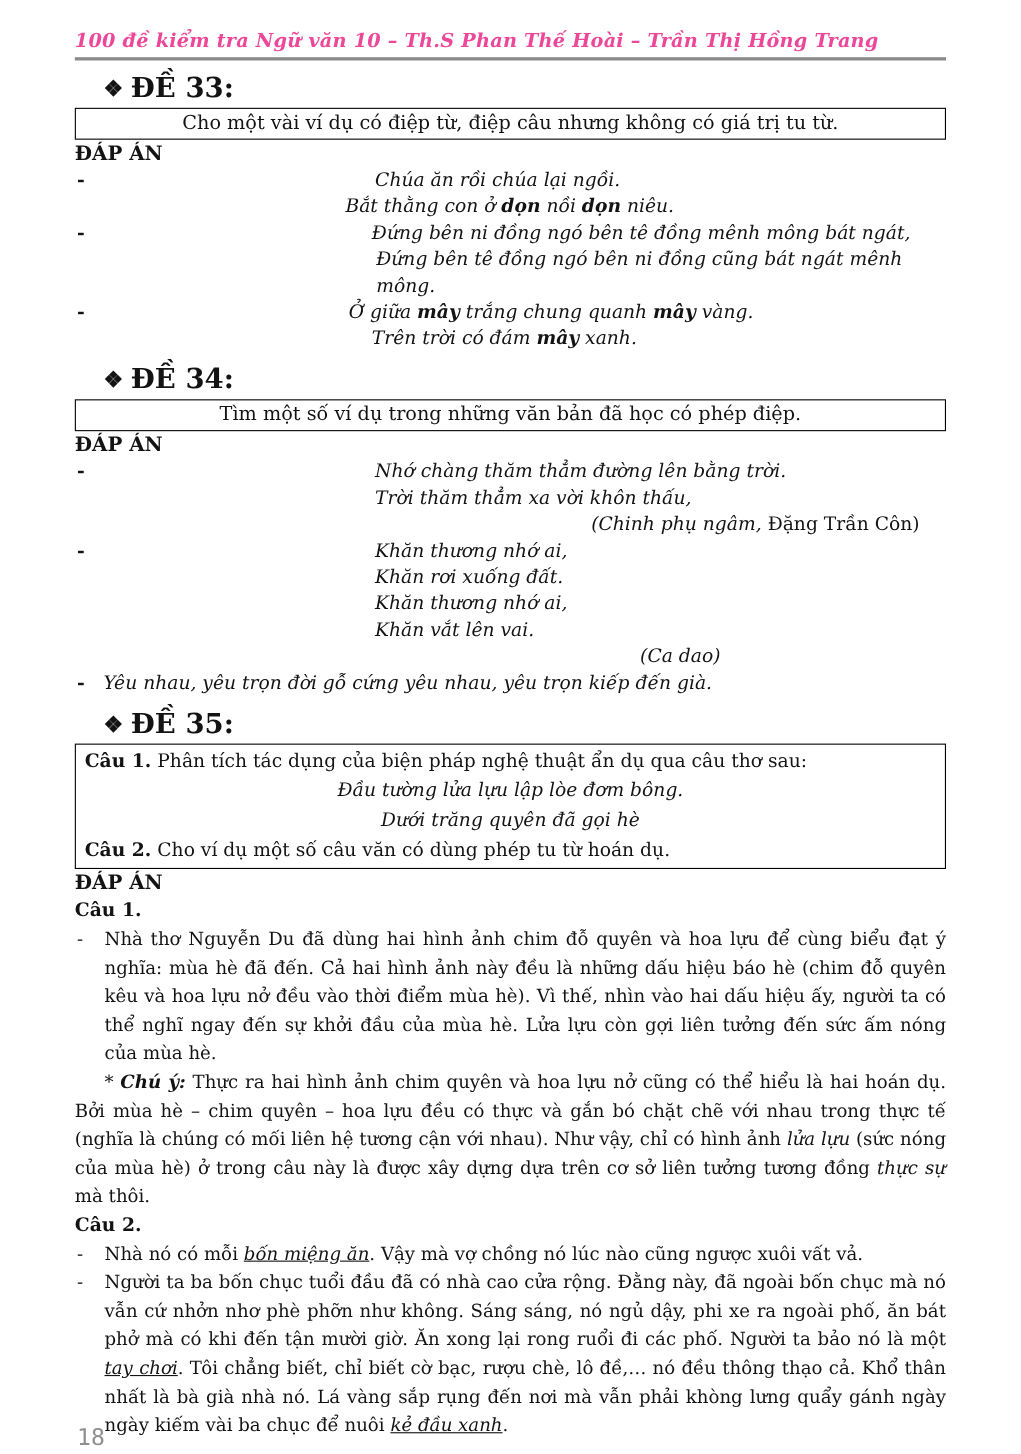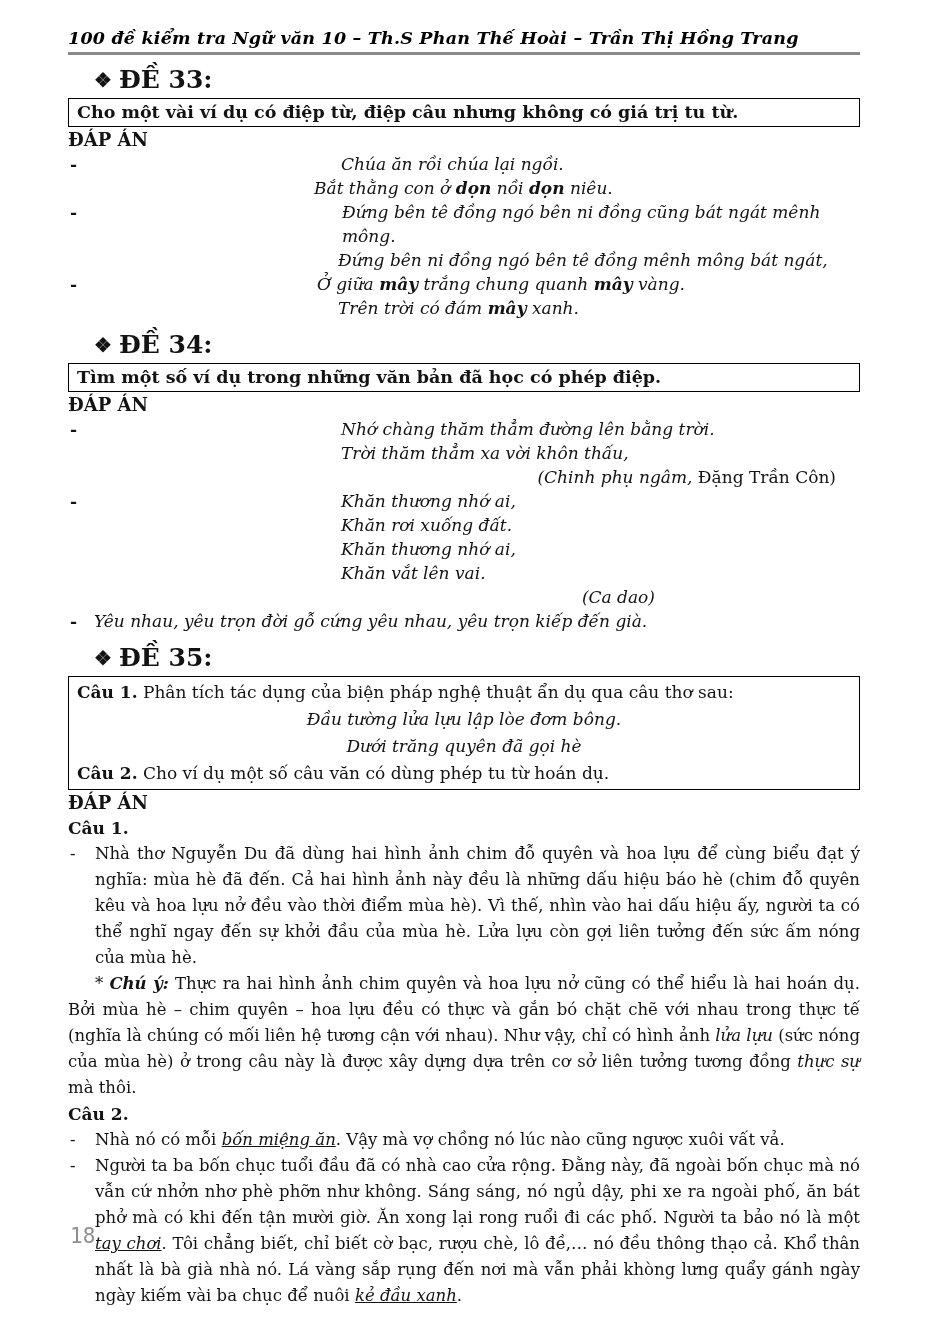--- a/index.html
+++ b/index.html
@@ -7,34 +7,34 @@
   body {
     width:928px; height:1322px;
     font-family:"DejaVu Serif", serif;
     color:#131313; overflow:hidden;
   }
   .page { position:relative; width:928px; height:1322px; padding:28px 68px 0; background:#fff; }
 
   
   .header {
     font-size:17.5px; font-weight:700; font-style:italic;
-    color:#000000; padding-bottom:4px; border-bottom:3px solid #8a8a8a;
+    color:#ec4899; padding-bottom:4px; border-bottom:3px solid #8a8a8a;
     letter-spacing:.2px;
   }
 
   
   .de-title {
     margin:10px 0 3px 26px; font-size:25px; line-height:30px; font-weight:700;
     display:flex; align-items:center; gap:7px; font-family:"DejaVu Serif", serif;
   }
   .diamond { font-size:20px; line-height:30px; }
 
   
   .prompt-box { border:1px solid #000; padding:2px 8px; font-size:17.5px; line-height:23px; }
-  .prompt-box.center { text-align:left; font-weight:700; }
+  .prompt-box.center { text-align:center; font-weight:400; }
   .box-line { font-size:17px; line-height:27px; }
   .box-line.center { text-align:center; }
 
   .dap-an { text-align:left; font-weight:700; font-size:18px; line-height:23px; margin:1px 0; }
 
   
   .verse-item { position:relative; font-size:17px; line-height:24px; }
   .dash { position:absolute; left:2px; top:0; font-weight:700; font-style:normal; }
   .vline { font-style:italic; }
   .attr  { font-style:normal; text-align:right; }
@@ -46,21 +46,21 @@
   .hang .dash { font-weight:400; top:0; }
   .note { text-indent:27px; }
 
   
   .b  { font-weight:700; }
   .i  { font-style:italic; }
   .bi { font-weight:700; font-style:italic; }
   .iu { font-style:italic; text-decoration:underline; }
 
   .page-num {
-    position:absolute; left:70px; top:1224px;
+    position:absolute; left:70px; top:1295px;
     font-family:"DejaVu Sans Mono", monospace;
     font-size:21px; color:#8f8f8f;
   }
 </style>
 </head>
 <body>
 
 <div class="page">
 
   <div class="header">
@@ -77,22 +77,22 @@
     </div>
     <div class="dap-an">ĐÁP ÁN</div>
 
     <div class="verse-item">
       <span class="dash">-</span>
       <div class="vline" style="margin-left:273px"><span>Chúa ăn rồi chúa lại ngồi.</span></div>
       <div class="vline" style="margin-left:246px"><span>Bắt thằng con ở </span><span class="b">dọn</span><span> nồi </span><span class="b">dọn</span><span> niêu.</span></div>
     </div>
     <div class="verse-item">
       <span class="dash">-</span>
+      <div class="vline" style="margin-left:270px"><span>Đứng bên ni đồng ngó bên tê đồng mênh mông bát ngát,</span></div>
       <div class="vline" style="margin-left:274px"><span>Đứng bên tê đồng ngó bên ni đồng cũng bát ngát mênh mông.</span></div>
-      <div class="vline" style="margin-left:270px"><span>Đứng bên ni đồng ngó bên tê đồng mênh mông bát ngát,</span></div>
     </div>
     <div class="verse-item">
       <span class="dash">-</span>
       <div class="vline" style="margin-left:249px"><span>Ở giữa </span><span class="b">mây</span><span> trắng chung quanh </span><span class="b">mây</span><span> vàng.</span></div>
       <div class="vline" style="margin-left:270px"><span>Trên trời có đám </span><span class="b">mây</span><span> xanh.</span></div>
     </div>
   </section>
 
   <section>
     <h2 class="de-title">

